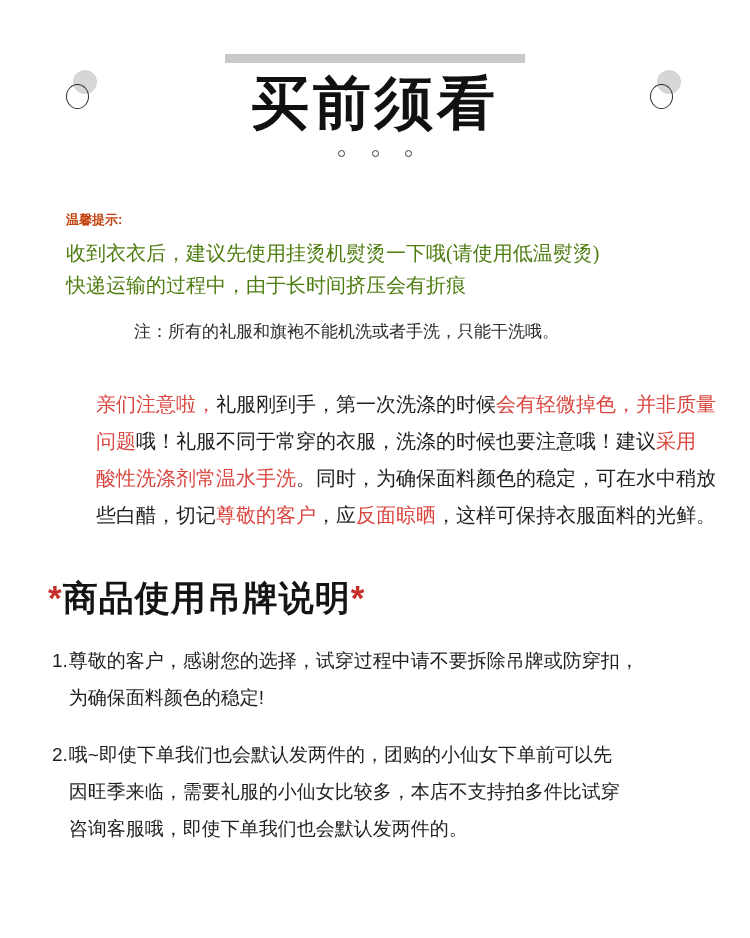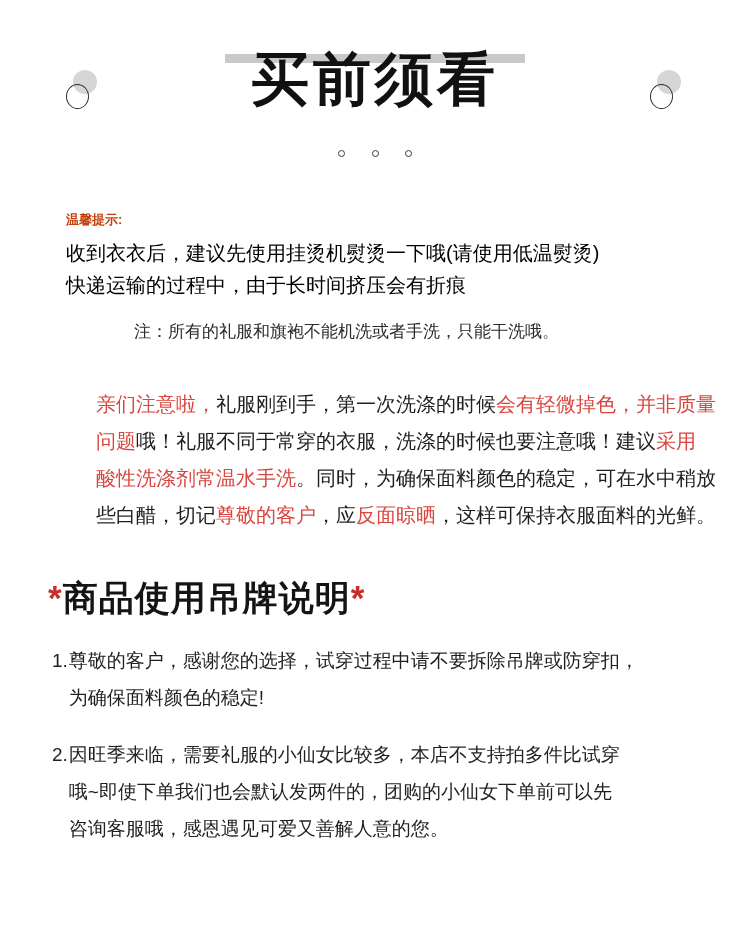--- a/index.html
+++ b/index.html
@@ -41,20 +41,21 @@
   .title-text {
     position: relative;
     z-index: 1;
     display: inline-block;
     font-family: "Liberation Serif", "DejaVu Serif", serif;
     font-weight: bold;
     font-size: 58px;
     letter-spacing: 4px;
     line-height: 1.1;
     color: #111111;
+    margin-top: 24px;
   }
   .dots {
     position: absolute;
     left: 0;
     right: 0;
     top: 144px;
     text-align: center;
     line-height: 1;
   }
   .dot {
@@ -107,22 +108,23 @@
   .tips-head {
     color: #c2410c;
     font-weight: bold;
     font-size: 13px;
     line-height: 30px;
     margin: 0 0 2px 0;
   }
   .tips-line {
     font-size: 20px;
     line-height: 32px;
-    color: #000000;
+    color: #4d7c0f;
     white-space: nowrap;
+    font-family: Liberation Serif, serif;
   }
 
   .note {
     top: 318px;
     padding: 0 45px 0 134px;
     font-size: 17px;
     line-height: 28px;
     color: #2a2a2a;
   }
 
@@ -221,19 +223,19 @@
     <span class="list-num">1.</span>
     <span class="list-body">
       <span>尊敬的客户，感谢您的选择，试穿过程中请不要拆除吊牌或防穿扣，</span>
       <span>为确保面料颜色的稳定!</span>
     </span>
   </div>
 
   <div class="list-item">
     <span class="list-num">2.</span>
     <span class="list-body">
+      <span>哦~即使下单我们也会默认发两件的，团购的小仙女下单前可以先</span>
       <span>因旺季来临，需要礼服的小仙女比较多，本店不支持拍多件比试穿</span>
-      <span>哦~即使下单我们也会默认发两件的，团购的小仙女下单前可以先</span>
-      <span>咨询客服哦，感恩遇见可爱又善解人意的您。</span>
+      <span>咨询客服哦，即使下单我们也会默认发两件的。</span>
     </span>
   </div>
 
 </div>
 
 </body></html>

